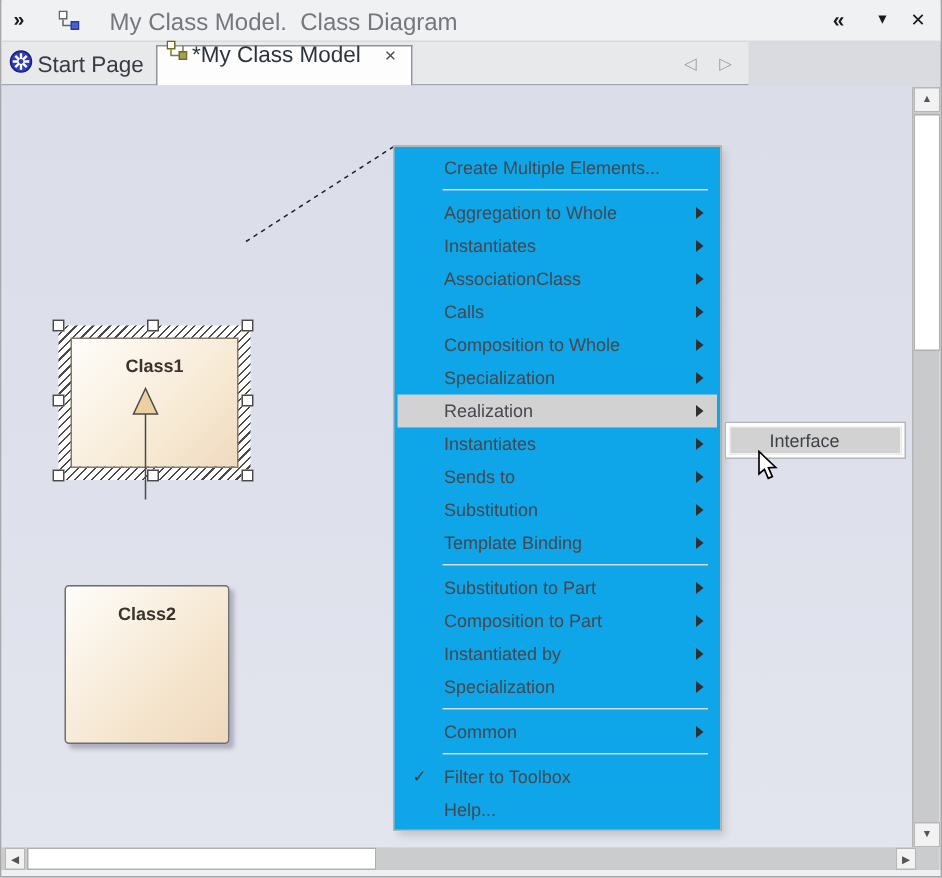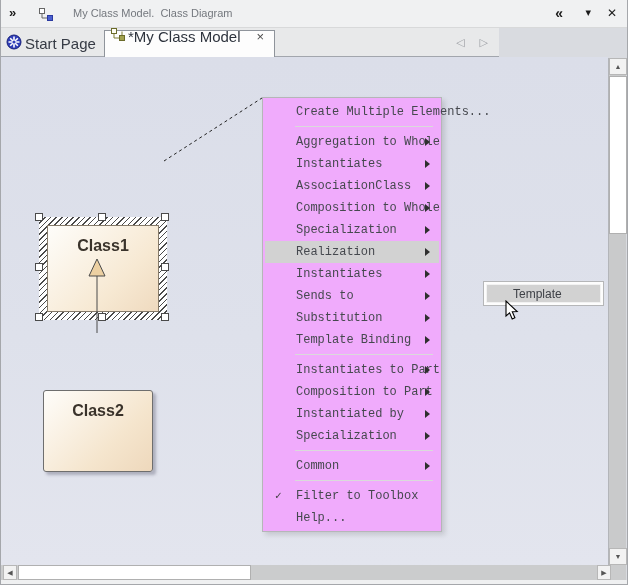--- a/index.html
+++ b/index.html
@@ -8,21 +8,21 @@
   #app {
     position:relative; width:628px; height:585px; overflow:hidden;
     background:#d9dbe0; box-shadow: inset 0 0 0 1px #a5a7ab;
   }
 
   
   #titlebar { position:absolute; left:1px; top:0; width:626px; height:28px;
     background:#f0f1f2; border-bottom:1px solid #d8d9da; }
   #overflow-chevrons { position:absolute; left:8px; top:5px; font-size:13px; font-weight:bold; color:#1a1a1a; }
   #titlebar-diagram-icon { position:absolute; left:38px; top:7px; }
-  #titlebar-title { position:absolute; left:72px; top:7px; font-size:11px; color:#74787e; white-space:pre; }
+  #titlebar-title { position:absolute; left:72px; top:7px; font-size:16px; color:#74787e; white-space:pre; }
   #tb-collapse { position:absolute; right:64px; top:5px; font-size:14px; font-weight:bold; color:#1a1a1a; }
   #tb-dropdown { position:absolute; right:36px; top:6px; font-size:11px; color:#1a1a1a; }
   #tb-close    { position:absolute; right:10px; top:6px; font-size:12px; font-weight:bold; color:#1a1a1a; }
 
   
   #tabbar { position:absolute; left:1px; top:28px; width:498px; height:29px;
     background:#e8e9ea; border-bottom:1px solid #a2a6ad; }
   .tab { position:absolute; top:2px; height:27px; display:flex; align-items:center; }
   #tab-startpage { left:2px; padding:0 6px 0 3px; }
   #tab-startpage .tab-label { font-size:15px; color:#363b45; margin-left:3px; }
@@ -35,24 +35,24 @@
   
   #canvas { position:absolute; left:1px; top:57px; width:607px; height:508px;
     background:linear-gradient(180deg,#dbdee9 0%,#dee1eb 55%,#e3e5ee 100%); }
 
   
   #class1-frame { position:absolute; left:38px; top:160px; width:128px; height:103px;
     background:repeating-linear-gradient(135deg,#4a4a4a 0px,#4a4a4a 1px,#ffffff 1px,#ffffff 4px); }
   #class1-box { position:absolute; left:8px; top:8px; width:112px; height:87px;
     background:linear-gradient(135deg,#fefdfa 0%,#f7e9d3 65%,#efdabf 100%);
     border:1px solid #857a69; }
-  .class-label { display:block; text-align:center; padding-top:11px; font-size:16px; font-weight:bold; color:#3a332b; }
+  .class-label { display:block; text-align:center; padding-top:11px; font-size:12px; font-weight:bold; color:#3a332b; }
   .handle { position:absolute; width:8px; height:8px; background:#ffffff; border:1px solid #4a4a4a; }
 
-  #class2-box { position:absolute; left:42px; top:333px; width:110px; height:82px;
+  #class2-box { position:absolute; left:42px; top:333px; width:110px; height:106px;
     background:linear-gradient(135deg,#fefdfa 0%,#f5e5cd 65%,#eed8bc 100%);
     border:1px solid #6e6e6e; border-radius:3px;
     box-shadow:3px 3px 3px rgba(110,110,130,0.45); }
 
   #connector-svg { position:absolute; left:0; top:0; width:628px; height:585px; pointer-events:none; }
 
   
   #vscroll { position:absolute; left:608px; top:58px; width:18px; height:507px;
     background:#c9cacb; border-left:1px solid #b3b5b9; }
   .sb-btn { position:absolute; background:#f2f2f2; border:1px solid #b7b7b7;
@@ -63,23 +63,23 @@
   #vscroll-thumb { position:absolute; left:0; top:18px; width:18px; height:158px;
     background:#ffffff; border:1px solid #b0b0b0; }
   #hscroll { position:absolute; left:1px; top:565px; width:625px; height:15px; background:#cbcccd; }
   #hscroll-left { left:2px; top:0; width:14px; height:15px; }
   #hscroll-right { left:596px; top:0; width:14px; height:15px; }
   #hscroll-thumb { position:absolute; left:17px; top:0; width:233px; height:15px;
     background:#ffffff; border:1px solid #b0b0b0; }
   #bottom-strip { position:absolute; left:1px; top:580px; width:626px; height:4px; background:#eff0f1; }
 
   
-  #context-menu { position:absolute; left:262px; top:97px; width:180px;
-    background:#f0abfc; border:1px solid #b5b6b8; box-shadow:3px 3px 5px rgba(0,0,0,0.13);
-    padding:3px 0 2px 0; z-index:20;font-family:Liberation Mono, monospace; }
+  #context-menu { position:absolute; left:262px; top:97px; width:219px;
+    background:#0ea5e9; border:1px solid #b5b6b8; box-shadow:3px 3px 5px rgba(0,0,0,0.13);
+    padding:3px 0 2px 0; z-index:20; }
   .menu-item { position:relative; height:22px; line-height:22px; margin:0 2px;
     padding-left:31px; font-size:12px; color:#45484e; white-space:nowrap; }
   .menu-item.hl { background:#d2d2d2; }
   .menu-item .chk { position:absolute; left:10px; top:0; font-size:11px; color:#3c3c3c; }
   .menu-item .subarrow { position:absolute; right:9px; top:7px; width:0; height:0;
     border-top:4px solid transparent; border-bottom:4px solid transparent; border-left:5px solid #2f2f2f; }
   .menu-sep { border-top:1px solid #dadada; margin:3px 8px 4px 32px; }
 
   
   #submenu { position:absolute; left:483px; top:281px; width:121px; height:25px;
@@ -173,40 +173,41 @@
     <div class="sb-btn" id="hscroll-right">▶</div>
   </div>
   <div id="bottom-strip"></div>
 
   <div id="context-menu">
       <div class="menu-item"><span>Create Multiple Elements...</span></div>
       <div class="menu-sep"></div>
       <div class="menu-item"><span>Aggregation to Whole</span><span class="subarrow"></span></div>
       <div class="menu-item"><span>Instantiates</span><span class="subarrow"></span></div>
       <div class="menu-item"><span>AssociationClass</span><span class="subarrow"></span></div>
+      <div class="menu-item"><span>Calls</span><span class="subarrow"></span></div>
       <div class="menu-item"><span>Composition to Whole</span><span class="subarrow"></span></div>
       <div class="menu-item"><span>Specialization</span><span class="subarrow"></span></div>
       <div class="menu-item hl"><span>Realization</span><span class="subarrow"></span></div>
       <div class="menu-item"><span>Instantiates</span><span class="subarrow"></span></div>
       <div class="menu-item"><span>Sends to</span><span class="subarrow"></span></div>
       <div class="menu-item"><span>Substitution</span><span class="subarrow"></span></div>
       <div class="menu-item"><span>Template Binding</span><span class="subarrow"></span></div>
       <div class="menu-sep"></div>
-      <div class="menu-item"><span>Instantiates to Part</span><span class="subarrow"></span></div>
+      <div class="menu-item"><span>Substitution to Part</span><span class="subarrow"></span></div>
       <div class="menu-item"><span>Composition to Part</span><span class="subarrow"></span></div>
       <div class="menu-item"><span>Instantiated by</span><span class="subarrow"></span></div>
       <div class="menu-item"><span>Specialization</span><span class="subarrow"></span></div>
       <div class="menu-sep"></div>
       <div class="menu-item"><span>Common</span><span class="subarrow"></span></div>
       <div class="menu-sep"></div>
       <div class="menu-item"><span class="chk">✓</span><span>Filter to Toolbox</span></div>
       <div class="menu-item"><span>Help...</span></div>
     </div>
 
   <div id="submenu">
-    <div class="submenu-item hl">Template</div>
+    <div class="submenu-item hl">Interface</div>
   </div>
 
   <svg id="mouse-cursor" width="15" height="21" viewBox="0 0 15 21">
     <polygon points="1,1 1,16 4.6,12.9 7.2,18.9 9.9,17.7 7.3,11.8 12.2,11.6" fill="#ffffff" stroke="#000000" stroke-width="1.1"></polygon>
   </svg>
 
 </div>
 
 </body></html>

